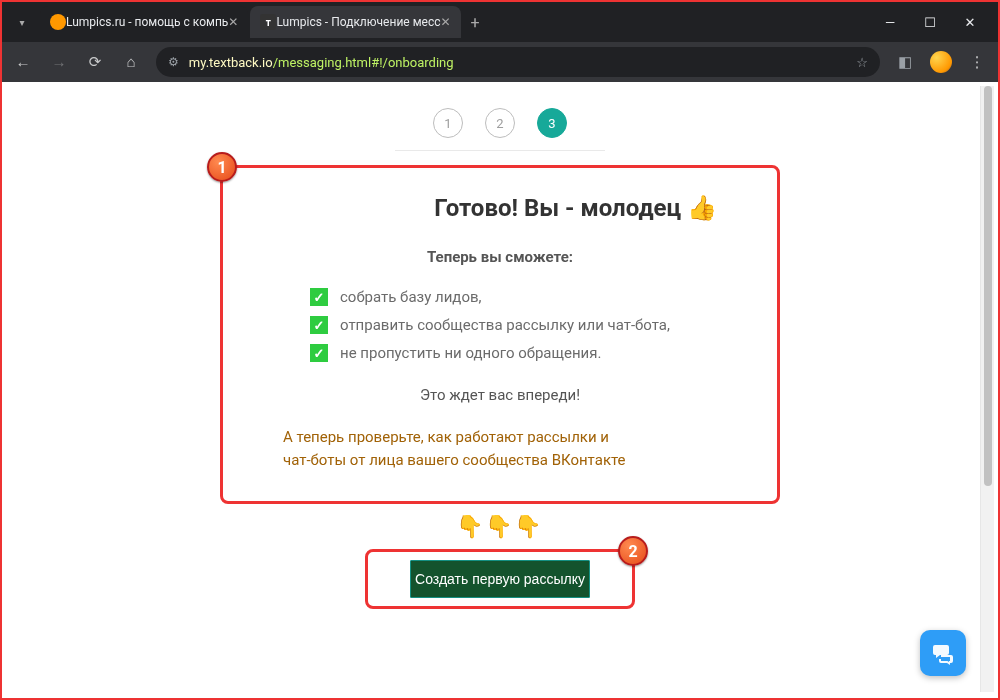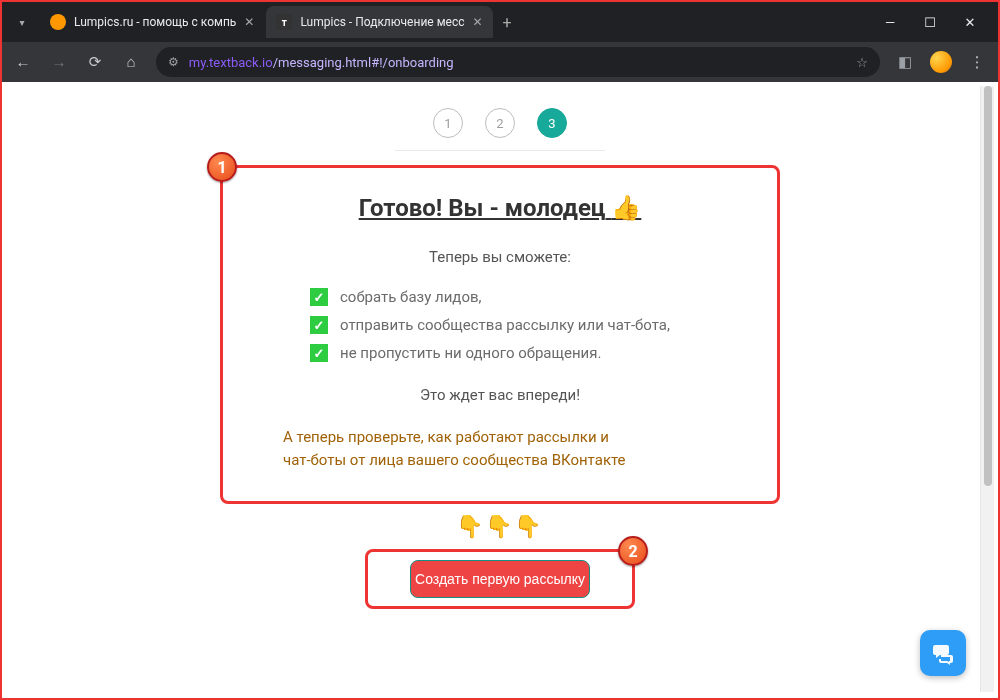--- a/index.html
+++ b/index.html
@@ -30,21 +30,20 @@
     height: 32px;
     background: #35363a;
     color: #e8eaed;
     display: flex;
     align-items: center;
     padding: 0 10px;
     border-radius: 8px 8px 0 0;
     font-size: 12px;
     max-width: 230px;
     margin-right: 2px;
-    gap:8px;
   }
   .tab.inactive { background:#202124; }
   .tab .favicon {
     width:16px;height:16px;border-radius:50%;
     display:flex;align-items:center;justify-content:center;
     font-size:10px;flex-shrink:0;
   }
   .tab .title { white-space:nowrap; overflow:hidden; text-overflow:ellipsis; flex:1;}
   .tab .close { color:#aaa;font-size:12px;flex-shrink:0;}
   .newtab { color:#aaa;font-size:16px;margin-left:8px;}
@@ -56,22 +55,22 @@
     background: #35363a;
     display:flex; align-items:center;
     padding: 0 10px; gap:14px;
     color:#c9cacb;
   }
   .toolbar .icon-btn{width:22px;height:22px;display:flex;align-items:center;justify-content:center;font-size:15px;}
   .urlbar{
     flex:1; height:30px; background:#202124; border-radius:15px;
     display:flex;align-items:center;padding:0 12px;gap:10px;color:#e8eaed;font-size:13px;
   }
-  .urlbar .domain{color:#8b5cf6;}
-  .urlbar .path{color:#c4b5fd;}
+  .urlbar .domain{color:#fef9c3;}
+  .urlbar .path{color:#bef264;}
   .urlbar .star{margin-left:auto;color:#9aa0a6;}
   .avatar{width:22px;height:22px;border-radius:50%;background:radial-gradient(circle at 30% 30%,#ffd54f,#ff9800 70%,#6d4c41);}
 
   
   .viewport{
     position:absolute;top:80px;left:2px;right:2px;bottom:2px;
     background:#fff;overflow:hidden;
   }
   .scrollbar{position:absolute;right:2px;top:4px;width:14px;height:calc(100% - 8px);background:#f1f1f1;border-left:1px solid #e6e6e6;}
   .scrollbar::before{content:"";position:absolute;top:0;left:3px;width:8px;height:400px;background:#c1c1c1;border-radius:4px;}
@@ -82,43 +81,43 @@
   .step{width:30px;height:30px;border-radius:50%;border:1px solid #bdbdbd;color:#9e9e9e;display:flex;align-items:center;justify-content:center;font-size:13px;}
   .step.active{background:#17a999;border-color:#17a999;color:#fff;}
 
   .card{
     border:3px solid #e33;border-radius:8px;
     padding:26px 60px 30px;
     width:560px;margin:0 auto;
     position:relative;
     color:#444;
   }
-  .card h1{font-size:24px;font-weight:700;text-align:center;color:#333;text-decoration:underline;}
+  .card h1{font-size:24px;font-weight:700;text-align:right;color:#333;}
   .card h1 .emoji{font-size:24px;}
-  .subhead{text-align:center;font-weight:400;margin-top:26px;font-size:15px;color:#555;}
+  .subhead{text-align:center;font-weight:700;margin-top:26px;font-size:15px;color:#555;}
   .list{margin:22px auto 0;width:380px;}
   .list .row{display:flex;align-items:center;gap:12px;margin:10px 0;font-size:15px;color:#6b6b6b;}
   .check{width:18px;height:18px;background:#2ecc40;display:flex;align-items:center;justify-content:center;color:#fff;font-size:13px;font-weight:bold;flex-shrink:0;}
   .ahead{text-align:center;font-weight:400;margin-top:24px;font-size:15px;color:#555;}
   .trytext{margin-top:22px;font-size:15px;color:#a16207;line-height:1.5;}
 
   .callout{position:absolute;width:30px;height:30px;border-radius:50%;background:radial-gradient(circle at 35% 30%,#ff8a50,#e64a19);border:2px solid #b71c1c;color:#fff;font-weight:bold;display:flex;align-items:center;justify-content:center;font-size:16px;box-shadow:0 1px 2px rgba(0,0,0,.4);}
   .callout.c1{top:-16px;left:-16px;}
 
   .pointers{text-align:center;margin-top:10px;font-size:22px;letter-spacing:2px;}
 
   .cta-wrap{
     width:270px;margin:10px auto 0;
     border:3px solid #e33;border-radius:8px;
     padding:8px 10px;position:relative;
     display:flex;justify-content:center;
   }
   .cta{
-    background:#ef4444;border:1px solid #149082;color:#fff;
-    font-size:14px;padding:10px 4px;cursor:pointer;border-radius:8px;
+    background:#14532d;border:1px solid #149082;color:#fff;
+    font-size:14px;padding:10px 4px;cursor:pointer;border-radius:1px;
   }
   .callout.c2{top:-16px;right:-16px;}
 
   .chat-fab{
     position:absolute;right:30px;bottom:20px;
     width:46px;height:46px;border-radius:10px;
     background:#2e9df7;display:flex;align-items:center;justify-content:center;
     box-shadow:0 2px 6px rgba(0,0,0,.25);color:#fff;
   }
 </style>

